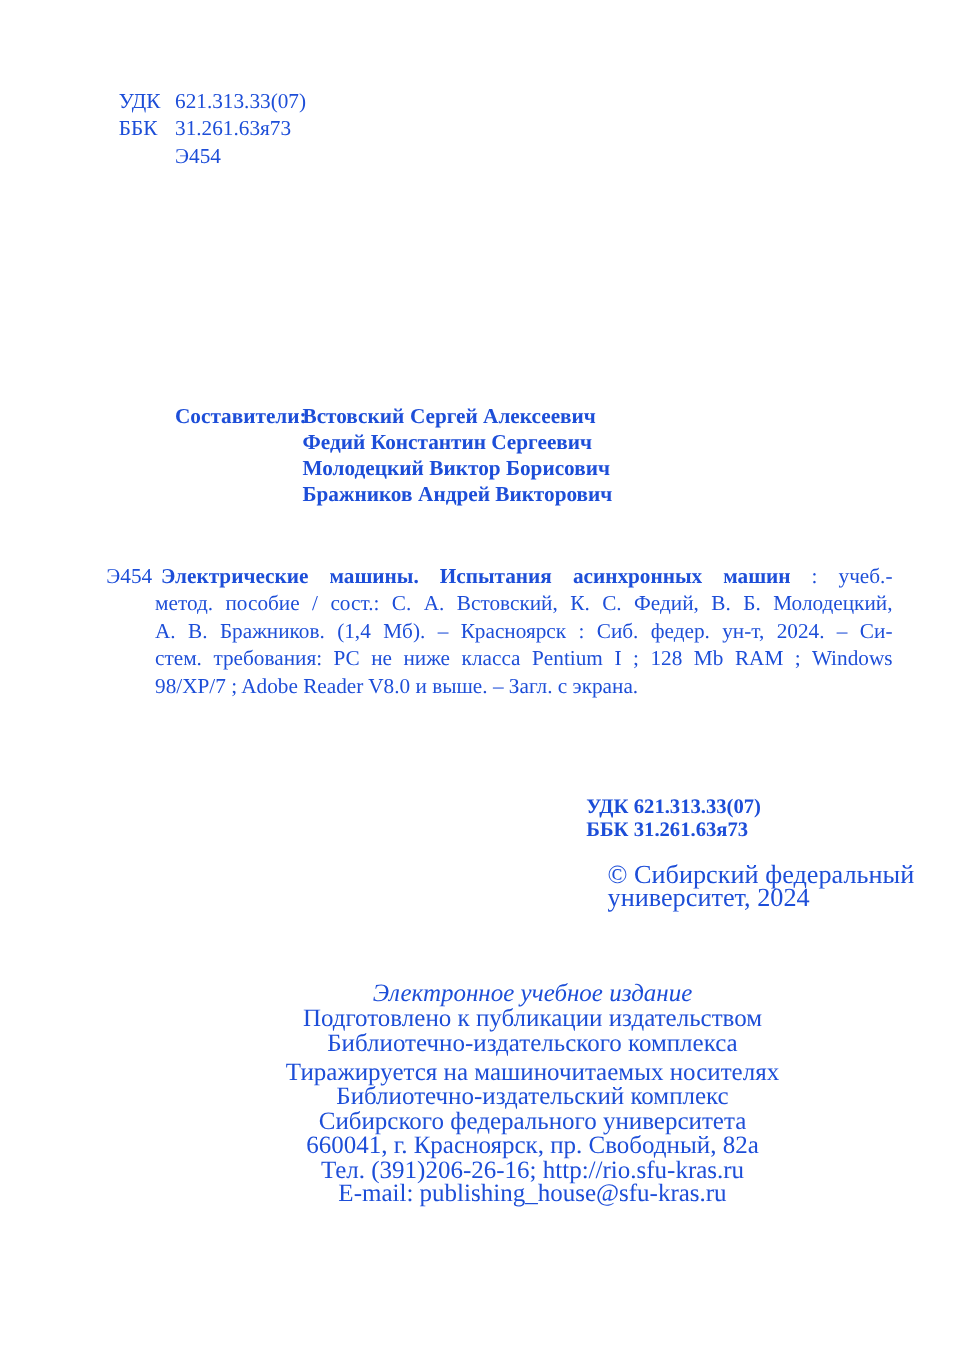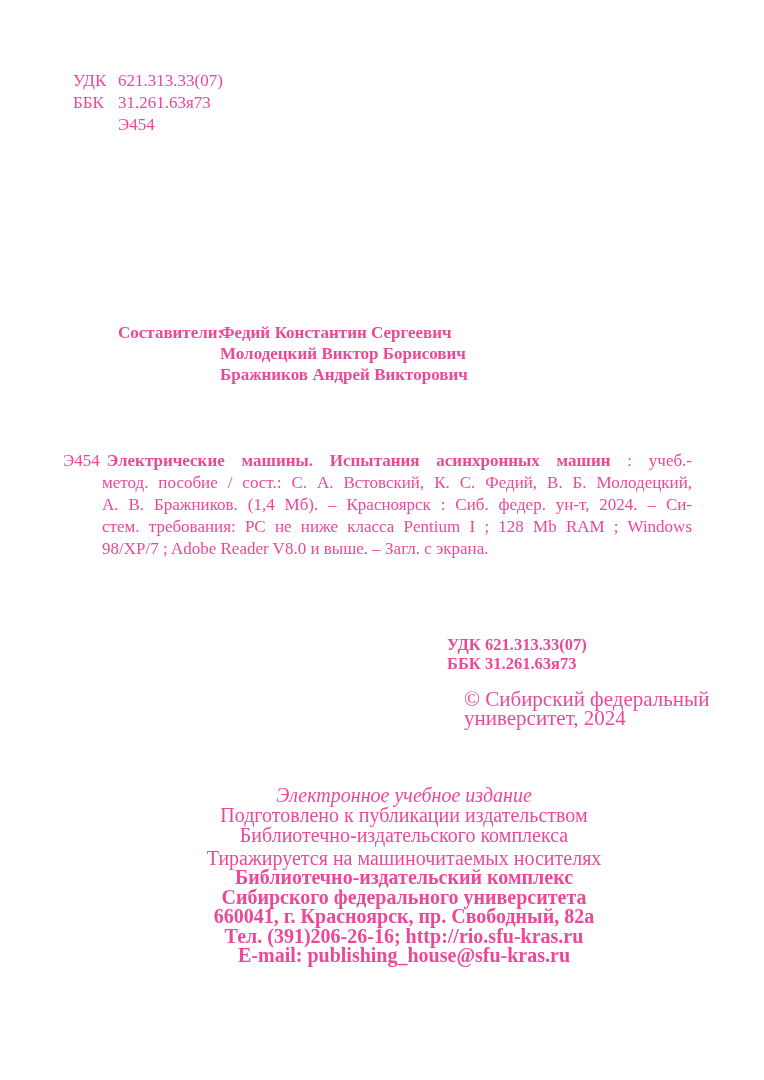--- a/index.html
+++ b/index.html
@@ -1,23 +1,24 @@
 <!DOCTYPE html>
 <html><head>
 <meta charset="utf-8">
 <style>
   html, body { margin: 0; padding: 0; background: #ffffff; }
   .page {
     position: relative;
     width: 728px;
     height: 1080px;
     background: #ffffff;
-    color: #ec4899;
+    color: #1d4ed8;
     font-family: "Liberation Serif", "DejaVu Serif", serif;
     overflow: hidden;
+    margin-left: 22px;
   }
 
   
   .codes-top {
     position: absolute; left: 73px; top: 70px;
     font-size: 17px; line-height: 22px;
   }
   .codes-top .code-row { display: flex; }
   .codes-top .code-label { width: 45px; flex: 0 0 45px; }
 
@@ -56,21 +57,21 @@
   }
 
   
   .colophon {
     position: absolute; left: 89px; top: 785px; width: 630px;
     text-align: center;
     font-size: 20px; line-height: 20px;
   }
   .colophon .edition { font-style: italic; }
   .colophon .g-release { margin-top: 3px; }
-  .colophon .g-contacts { line-height: 19.5px; font-weight: bold; }
+  .colophon .g-contacts { line-height: 19.5px; }
 </style>
 </head>
 <body>
 
 <div class="page">
 
   <div class="codes-top">
       <div class="code-row">
         <span class="code-label">УДК</span>
         <span class="code-value">621.313.33(07)</span>
@@ -81,20 +82,21 @@
       </div>
       <div class="code-row">
         <span class="code-label"></span>
         <span class="code-value">Э454</span>
       </div>
     </div>
 
   <div class="compilers">
     <div class="comp-label">Составители:</div>
     <div class="comp-names">
+        <div class="comp-name"><b class="comp-surname">Встовский</b><span class="comp-rest">Сергей Алексеевич</span></div>
         <div class="comp-name"><b class="comp-surname">Федий</b><span class="comp-rest">Константин Сергеевич</span></div>
         <div class="comp-name"><b class="comp-surname">Молодецкий</b><span class="comp-rest">Виктор Борисович</span></div>
         <div class="comp-name"><b class="comp-surname">Бражников</b><span class="comp-rest">Андрей Викторович</span></div>
       </div>
   </div>
 
   <div class="catalog">
       <div class="cat-line first"><span class="cat-code">Э454</span><b class="cat-bold">Электрические машины. Испытания асинхронных машин</b><span class="cat-text"> : учеб.-</span></div>
       <div class="cat-line body"><span class="cat-text">метод. пособие / сост.: С. А. Встовский, К. С. Федий, В. Б. Молодецкий,</span></div>
       <div class="cat-line body"><span class="cat-text">А. В. Бражников. (1,4 Мб). – Красноярск : Сиб. федер. ун-т, 2024. – Си-</span></div>

